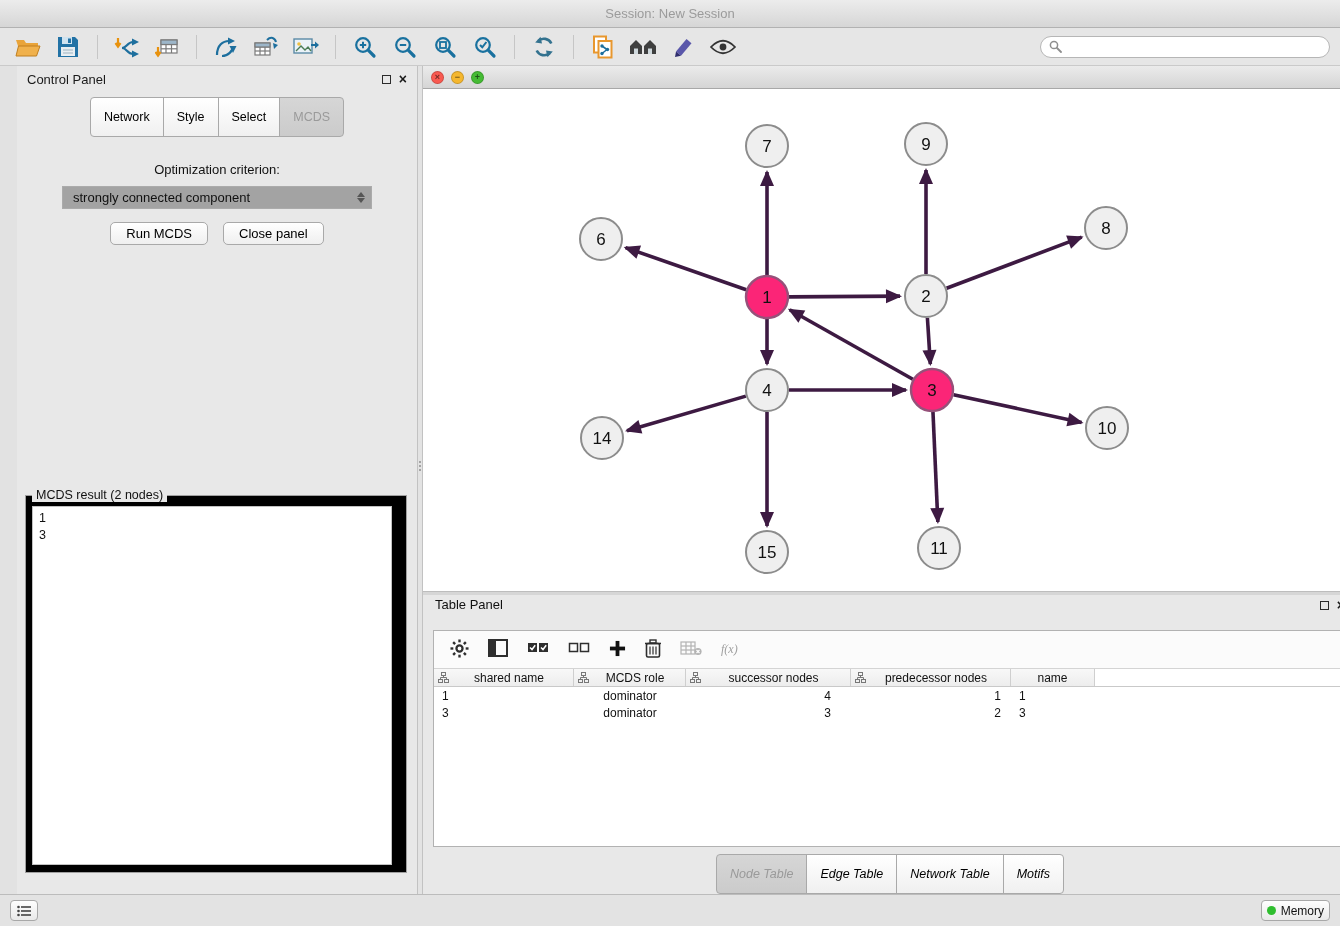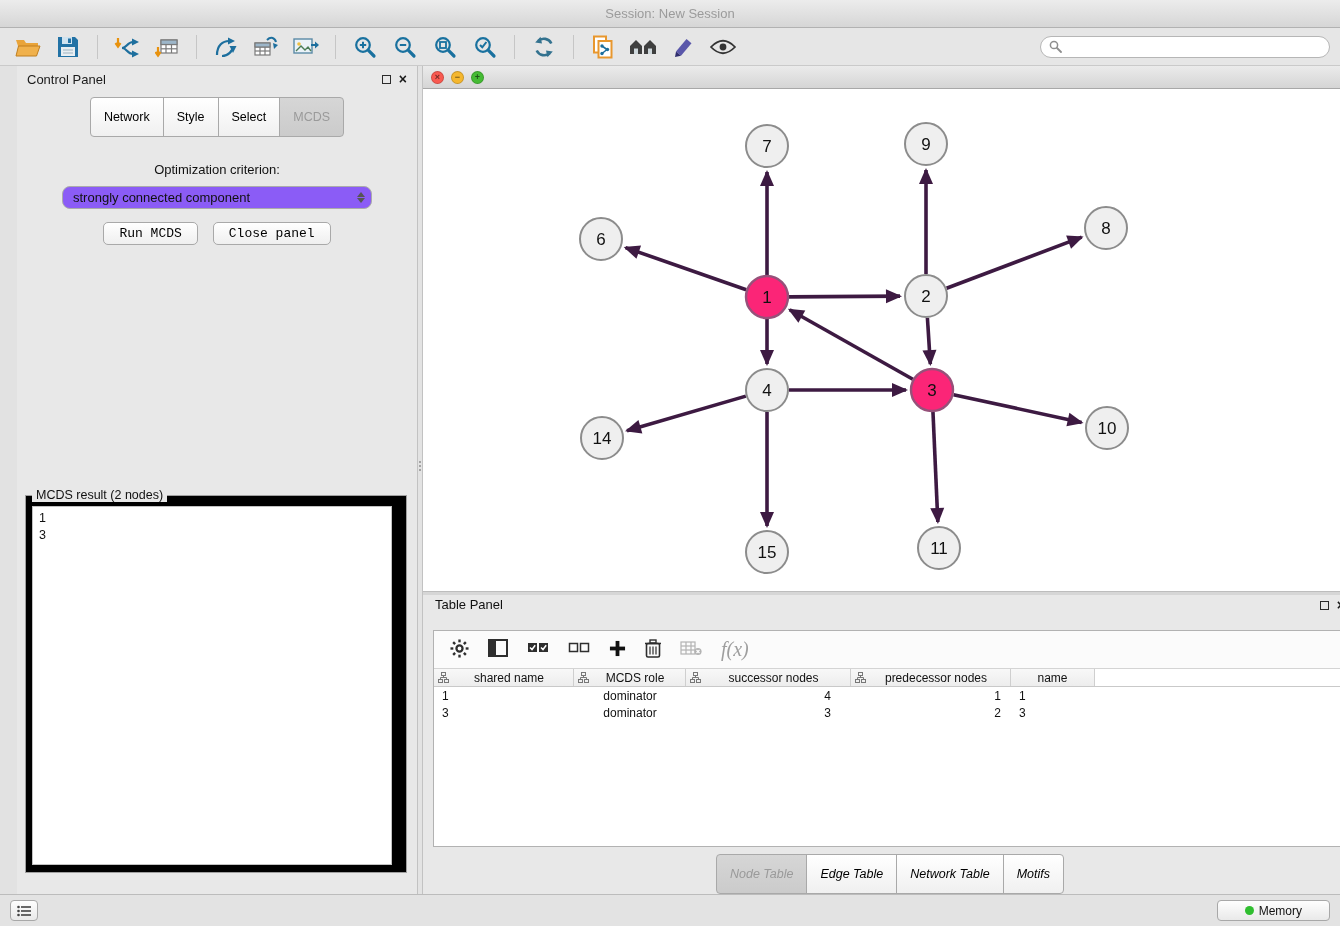--- a/index.html
+++ b/index.html
@@ -32,29 +32,29 @@
 
   .seg { display:flex; justify-content:center; }
   .seg .seg-btn { border:1px solid #a9a9a9; background:linear-gradient(#ffffff,#f0f0f0); padding:12px 13px;
                   font-size:12.5px; margin-left:-1px; color:#000; white-space:nowrap; }
   .seg .seg-btn:first-child { border-radius:4px 0 0 4px; margin-left:0; }
   .seg .seg-btn:last-child { border-radius:0 4px 4px 0; }
   .seg .seg-btn.pressed { background:linear-gradient(#d6d6d6,#cbcbcb); color:#9a9a9a; }
 
   .cp-tabs { margin-top:5px; }
   .opt-label { text-align:center; margin-top:25px; font-size:13px; }
-  .dropdown { width:310px; height:23px; margin:9px auto 0; background:#8b5cf6; border:1px solid #ababab;
-              border-radius:8px; display:flex; align-items:center; padding:0 6px 0 10px; font-size:13px; }
+  .dropdown { width:310px; height:23px; margin:9px auto 0; background:#a3a3a3; border:1px solid #ababab;
+              border-radius:0; display:flex; align-items:center; padding:0 6px 0 10px; font-size:13px; }
   .dd-stepper { margin-left:auto; display:flex; flex-direction:column; gap:1px; align-items:center; }
   .dd-stepper i { width:0; height:0; border-left:4px solid transparent; border-right:4px solid transparent; display:block; }
   .dd-up { border-bottom:5px solid #555; }
   .dd-down { border-top:5px solid #555; }
   .cp-buttons { display:flex; justify-content:center; gap:15px; margin-top:13px; }
   .mac-btn { border:1px solid #a9a9a9; background:linear-gradient(#ffffff,#efefef); border-radius:5px;
-             padding:3px 15px; font-size:13px; color:#000; font-family:Liberation Mono, monospace; }
+             padding:3px 15px; font-size:13px; color:#000; font-family:Liberation Sans, sans-serif; }
 
   .result-box { position:absolute; left:8px; right:10px; top:429px; height:378px;
                 border:1px solid #a0a0a0; background:#000000; }
   .result-label { position:absolute; top:-8px; left:6px; background:#e8e8e8; padding:0 4px; font-size:12.5px; }
   .result-list { position:absolute; left:6px; right:14px; top:10px; bottom:7px; background:#fff;
                  border:1px solid #c2c2c2; padding:3px 6px; font-size:12.5px; line-height:17px; overflow:hidden; }
 
   
   .splitter { width:6px; background:#e3e3e3; border-left:1px solid #c2c2c2; border-right:1px solid #c2c2c2;
               position:relative; flex:none; }
@@ -77,42 +77,42 @@
   .net-canvas svg { position:absolute; inset:0; }
 
   .gap-strip { height:3px; background:#d6d6d6; }
 
   
   .table-panel { height:299px; background:#e8e8e8; display:flex; flex-direction:column; }
   .tp-head { height:25px; display:flex; align-items:flex-end; padding:17px 12px; font-size:13px; }
   .tp-body { margin:1px 12px 0 10px; border:1px solid #b2b2b2; background:#fff; height:233px;
              display:flex; flex-direction:column; overflow:hidden; }
   .tp-toolbar { height:37px; background:#fbfbfb; display:flex; align-items:center; gap:19px; padding:0 16px; flex:none; }
-  .fx-label { font-family:"Liberation Serif","DejaVu Serif",serif; font-style:italic; font-size:20px; color:#9e9e9e; }
+  .fx-label { font-family:"Liberation Serif","DejaVu Serif",serif; font-style:italic; font-size:12px; color:#9e9e9e; }
   .t-header { display:flex; flex:none; height:19px; border-top:1px solid #d4d4d4; border-bottom:1px solid #c9c9c9; }
   .th { display:flex; align-items:center; border-right:1px solid #cfcfcf; background:linear-gradient(#f8f8f8,#ededed);
         font-size:12px; padding:0 4px; }
   .th .lbl { flex:1; text-align:center; }
   .th:nth-child(1){ width:140px;justify-content:space-between; } .th:nth-child(2){ width:112px; } .th:nth-child(3){ width:165px; }
   .th:nth-child(4){ width:160px; } .th:nth-child(5){ width:84px; }
   .t-rows { flex:1; overflow:hidden; }
   .t-row { display:flex; height:17px; align-items:center; font-size:12px; }
   .t-cell { padding:0 8px; white-space:nowrap; overflow:hidden; }
   .t-cell:nth-child(1){ width:140px; } .t-cell:nth-child(2){ width:112px;text-align:center; }
   .t-cell:nth-child(3){ width:165px; text-align:right; padding-right:20px; }
   .t-cell:nth-child(4){ width:160px; text-align:right; padding-right:10px; }
   .t-cell:nth-child(5){ width:84px; }
   .tp-tabs { margin-top:7px;font-style:italic; }
 
   
   .statusbar { height:32px; background:#e3e3e3; border-top:1px solid #bcbcbc; display:flex; align-items:center;
                padding:0 10px; }
   .sb-btn { height:21px; border:1px solid #a8a8a8; border-radius:4px; background:linear-gradient(#fefefe,#e9e9e9);
             display:flex; align-items:center; justify-content:center; gap:5px; padding:0 6px; font-size:12px; }
-  .memory-btn { margin-left:auto; padding:0 27px; }
+  .memory-btn { margin-left:auto; padding:0 5px; }
   .mem-dot { width:9px; height:9px; border-radius:50%; background:#2fbe2f; display:inline-block; }
 </style>
 </head>
 <body>
 
 <div class="titlebar">
   <span>Session: New Session</span>
 </div>
 
 <div class="toolbar">

